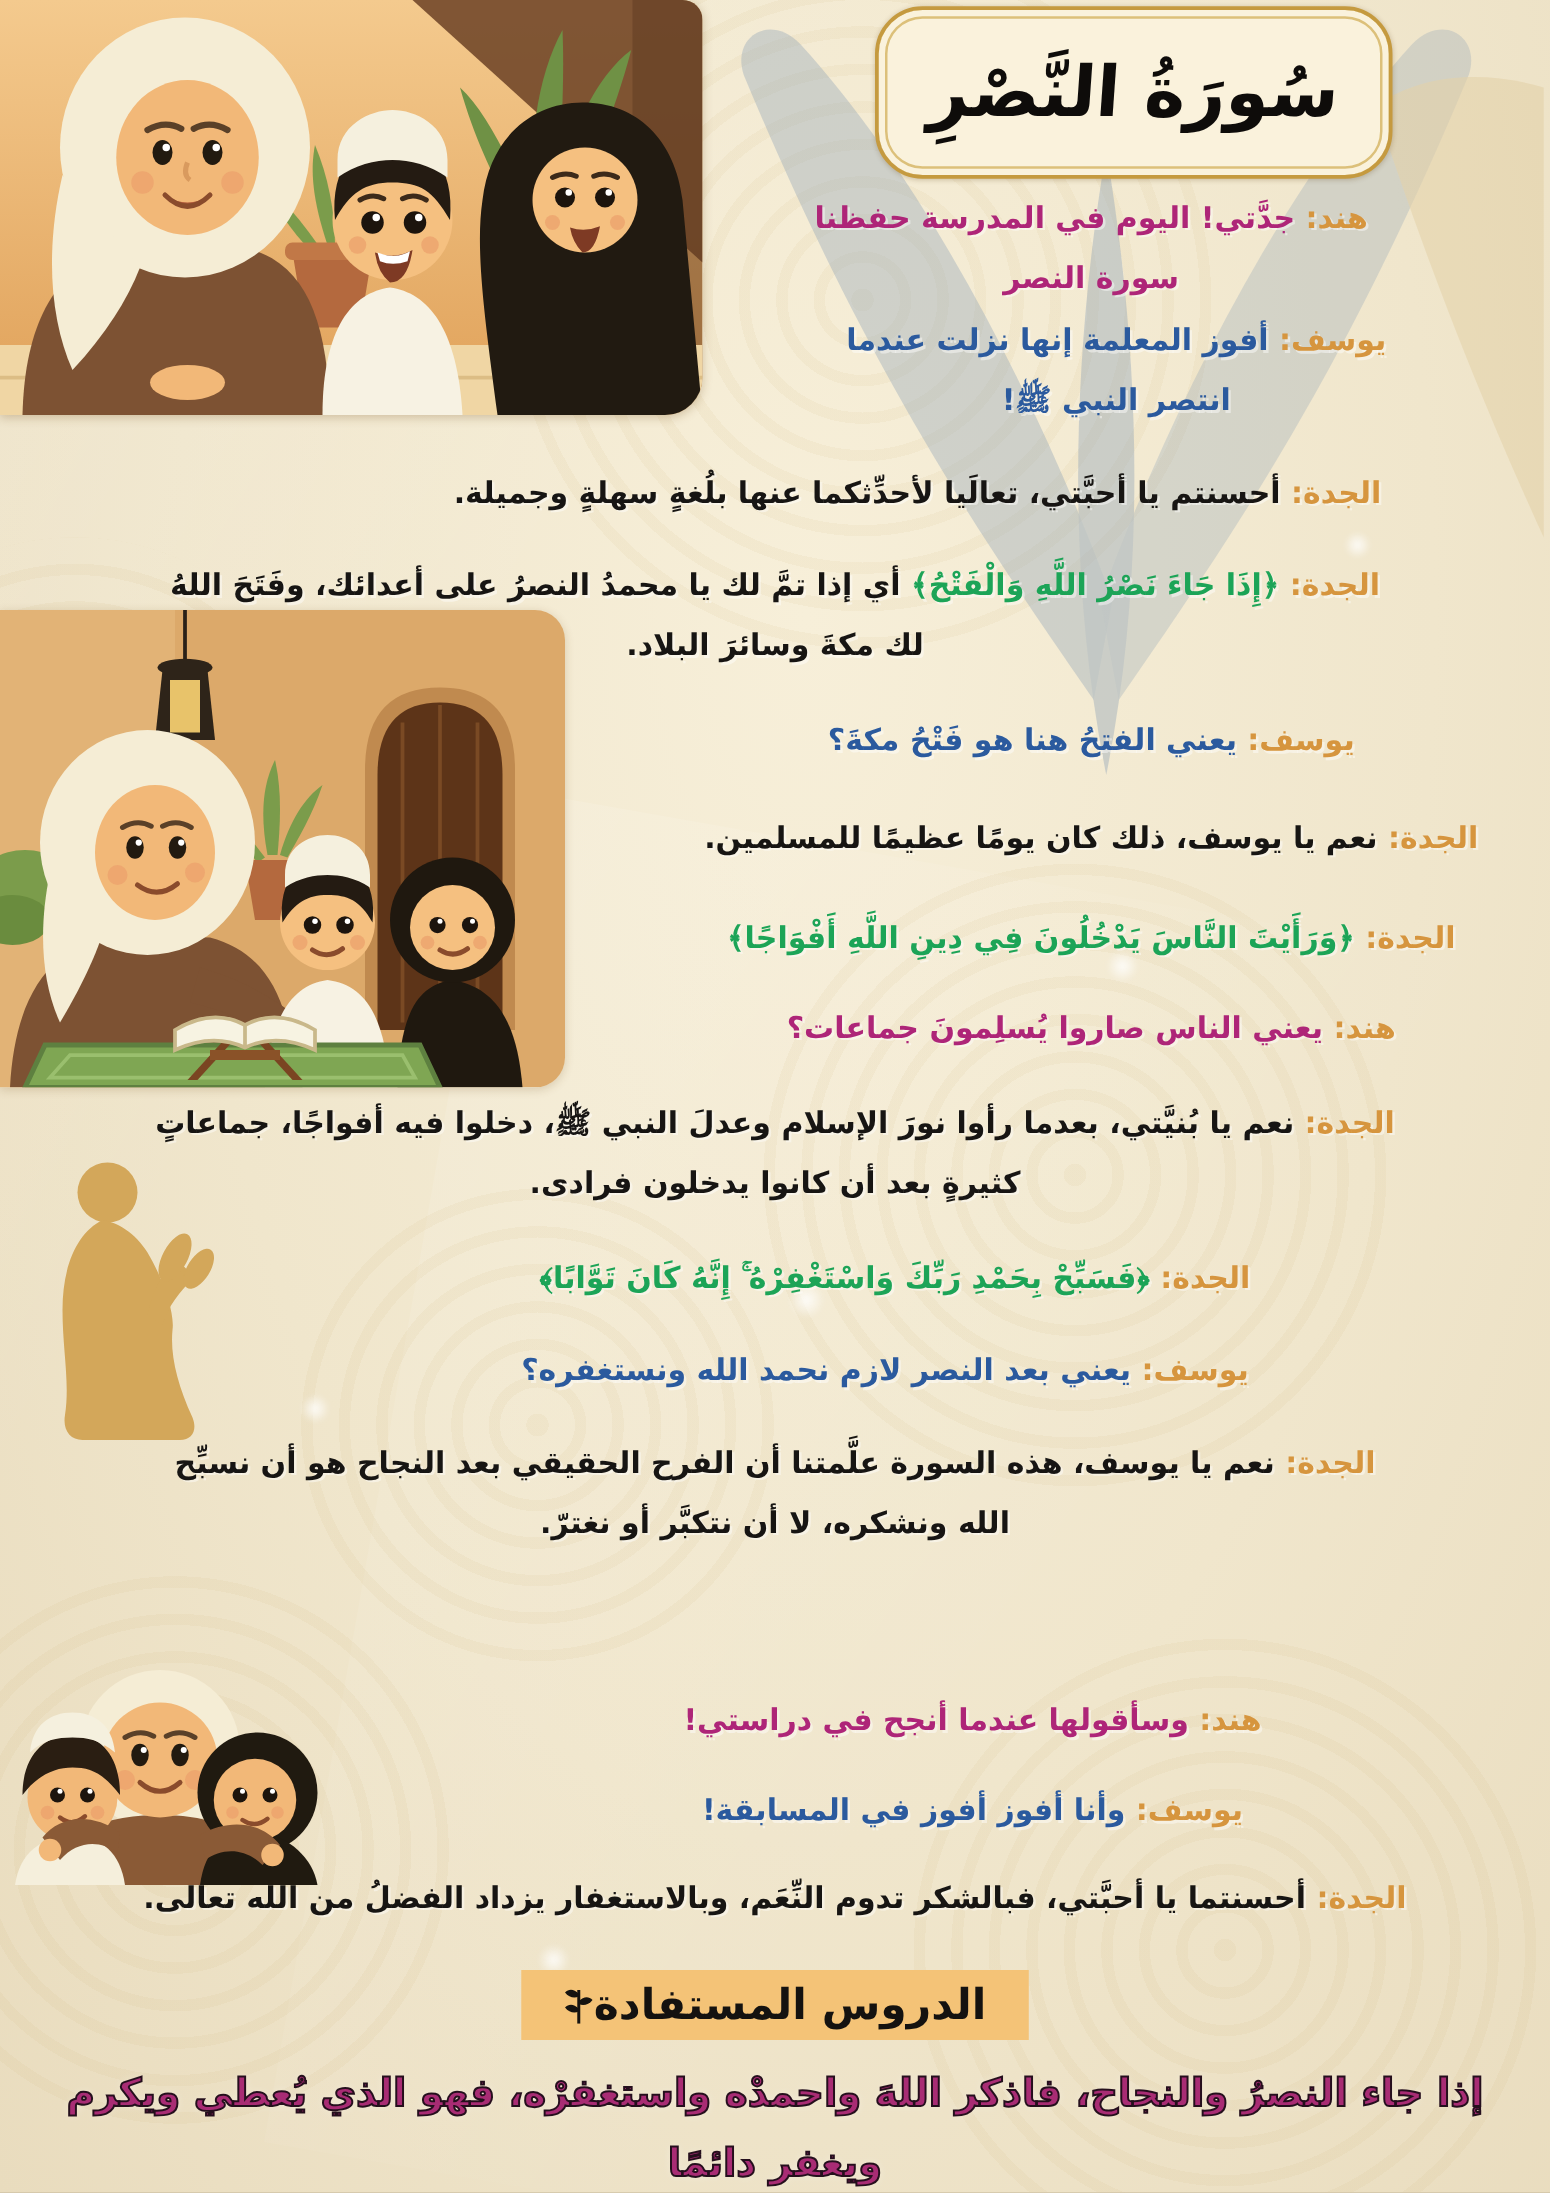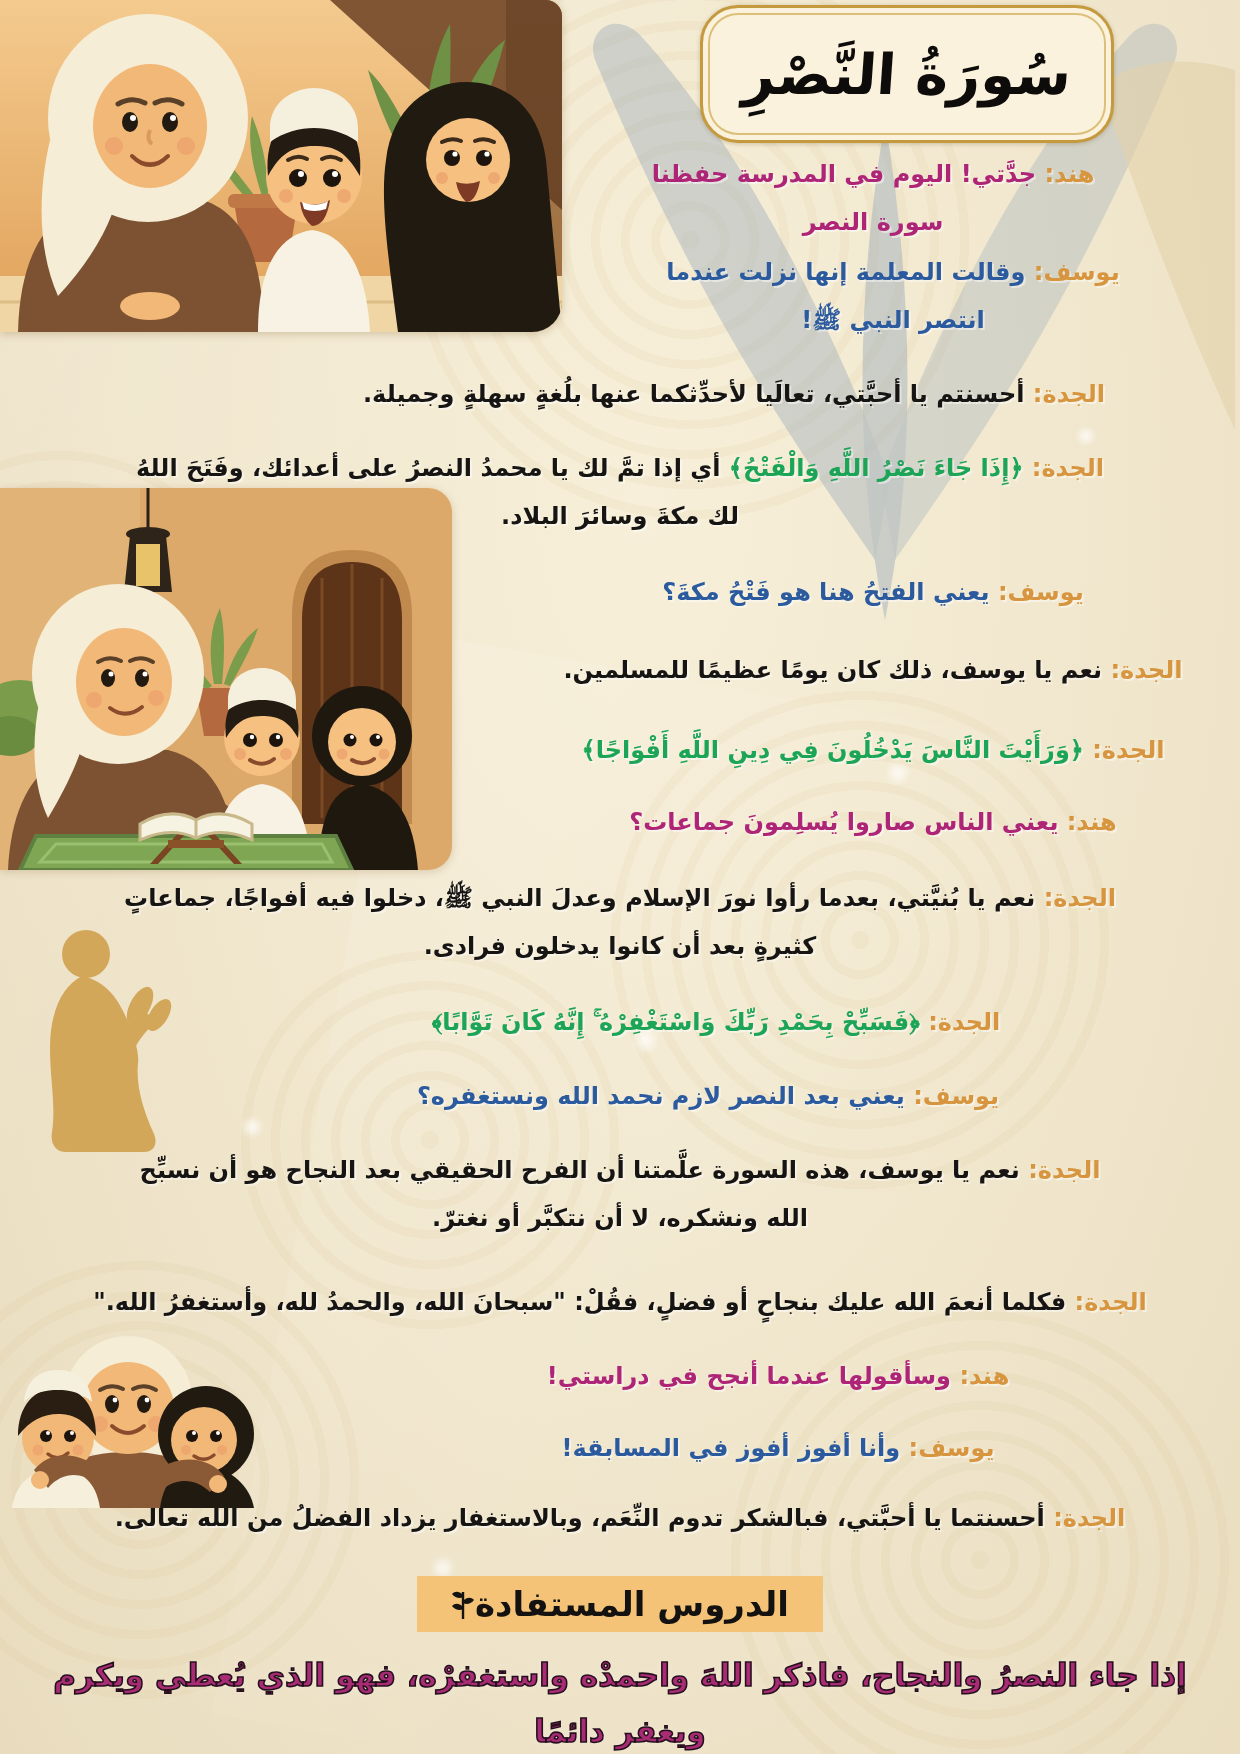--- a/index.html
+++ b/index.html
@@ -300,21 +300,21 @@
       <circle cx="40" cy="162" r="9" fill="#f2b878"></circle>
         <circle cx="218" cy="166" r="9" fill="#f2b878"></circle>
     </g>
   </svg>
 
   <div class="row" style="top:150px;left:520px;right:14px">
     <span class="spk">هند</span><span class="m">جدَّتي! اليوم في المدرسة حفظنا</span><br><span class="m">سورة النصر</span>
   </div>
 
   <div class="row" style="top:248px;left:560px;right:14px">
-    <span class="spk">يوسف</span><span class="b">وقالت المعلمة إنها نزلت عندما</span><br><span class="b">انتصر النبي ﷺ!</span>
+    <span class="spk">يوسف</span><span class="b">أفوز المعلمة إنها نزلت عندما</span><br><span class="b">انتصر النبي ﷺ!</span>
   </div>
 
   <div class="row" style="top:370px;left:240px;right:12px">
     <span class="spk">الجدة</span><span class="k">أحسنتم يا أحبَّتي، تعالَيا لأحدِّثكما عنها بلُغةٍ سهلةٍ وجميلة.</span>
   </div>
 
   <div class="row" style="top:444px;left:14px;right:14px">
     <span class="spk">الجدة</span><span class="g">﴿إِذَا جَاءَ نَصْرُ اللَّهِ وَالْفَتْحُ﴾</span> <span class="k">أي إذا تمَّ لك يا محمدُ النصرُ على أعدائك، وفَتَحَ اللهُ</span><br><span class="k">لك مكةَ وسائرَ البلاد.</span>
   </div>
 
@@ -343,23 +343,20 @@
   </div>
 
   <div class="row" style="top:1072px;left:190px;right:14px">
     <span class="spk">يوسف</span><span class="b">يعني بعد النصر لازم نحمد الله ونستغفره؟</span>
   </div>
 
   <div class="row" style="top:1146px;left:12px;right:12px">
     <span class="spk">الجدة</span><span class="k">نعم يا يوسف، هذه السورة علَّمتنا أن الفرح الحقيقي بعد النجاح هو أن نسبِّح</span><br><span class="k">الله ونشكره، لا أن نتكبَّر أو نغترّ.</span>
   </div>
 
-  <div class="row" style="top:1278px;left:12px;right:12px">
-    <span class="spk">الجدة</span><span class="k">فكلما أنعمَ الله عليك بنجاحٍ أو فضلٍ، فقُلْ: "سبحانَ الله، والحمدُ لله، وأستغفرُ الله."</span>
-  </div>
 
   <div class="row" style="top:1352px;left:330px;right:14px">
     <span class="spk">هند</span><span class="m">وسأقولها عندما أنجح في دراستي!</span>
   </div>
 
   <div class="row" style="top:1424px;left:330px;right:14px">
     <span class="spk">يوسف</span><span class="b">وأنا أفوز أفوز في المسابقة!</span>
   </div>
 
   <div class="row" style="top:1494px;left:12px;right:12px">

